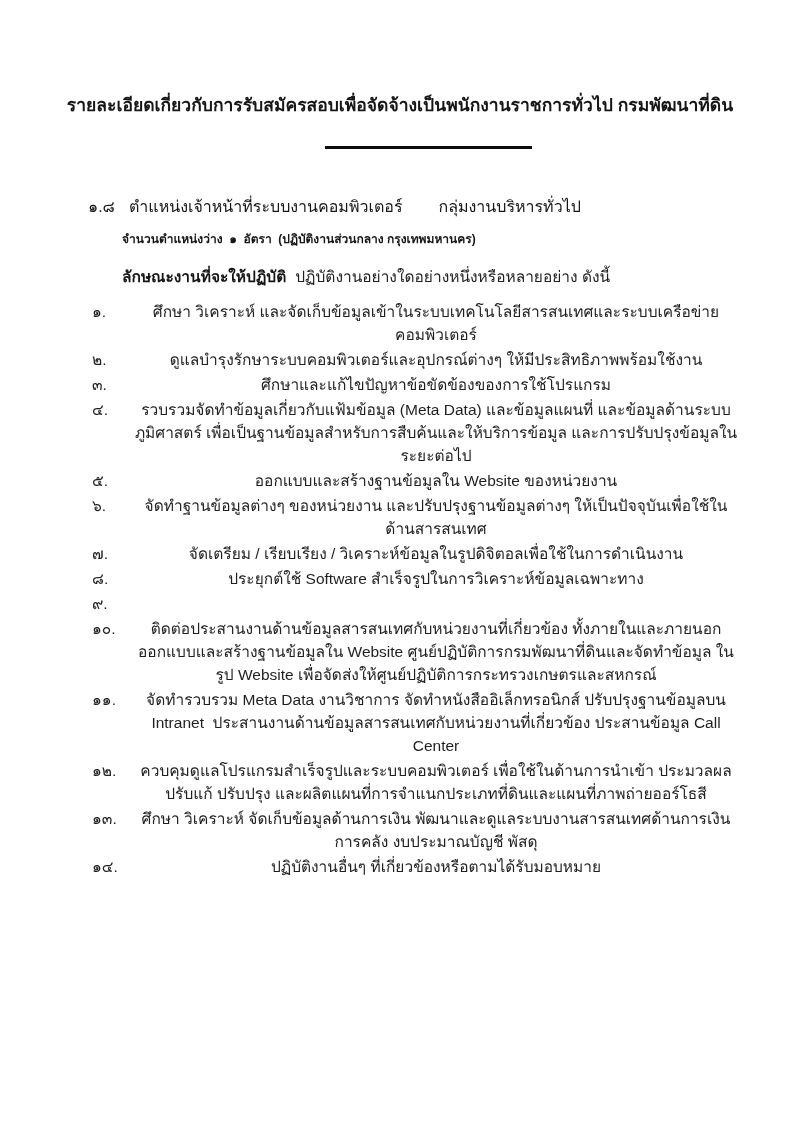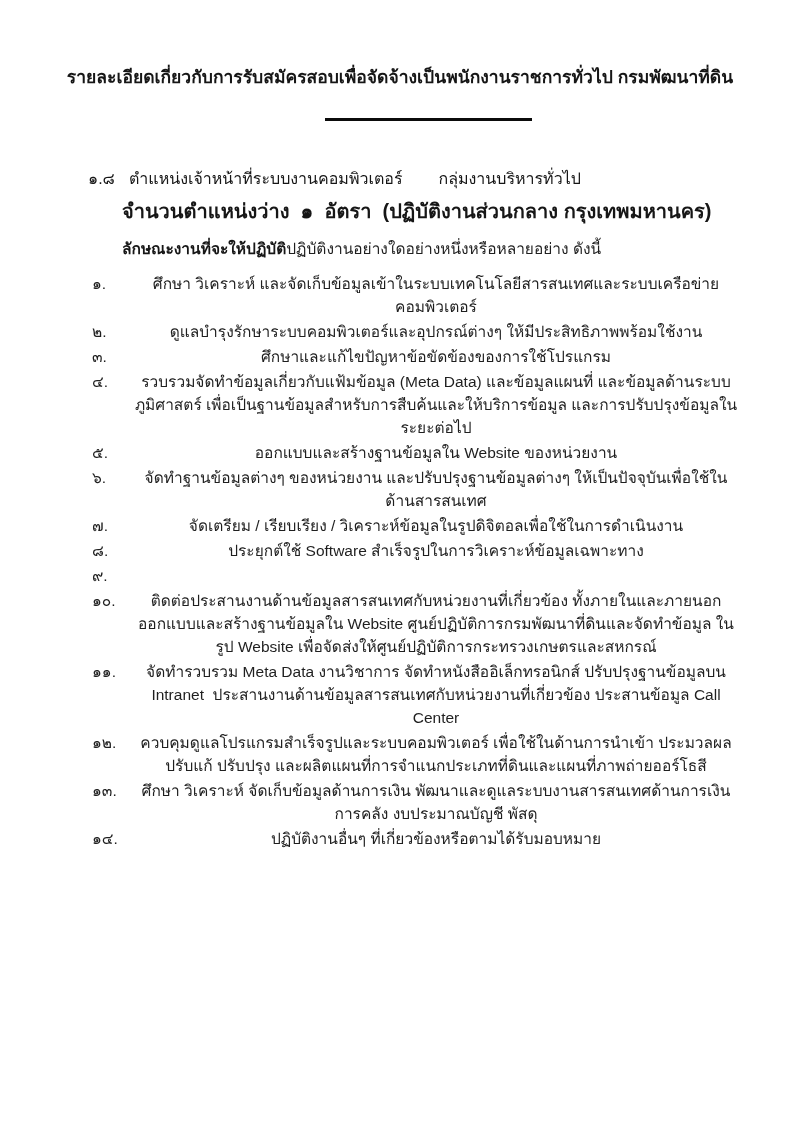--- a/index.html
+++ b/index.html
@@ -15,21 +15,21 @@
     -webkit-font-smoothing: antialiased;
     overflow: hidden;
   }
   .page {
     position: relative;
     width: 800px;
     height: 1132px;
     background: #ffffff;
   }
   .doc-title {
-    padding-top: 60px;
+    padding-top: 88px;
     text-align: center;
     font-weight: 700;
     font-size: 17.5px;
     line-height: 35px;
     color: #161616;
   }
   .rule {
     width: 207px;
     height: 2.5px;
     background: #0b0b0b;
@@ -44,32 +44,33 @@
   }
   .sec-num {
     margin-right: 14px;
   }
   .grp {
     margin-left: 36px;
   }
   .vacancy {
     margin: 8px 0 0 122px;
     font-weight: 700;
-    font-size: 20px;
+    font-size: 12px;
     line-height: 24px;
     color: #161616;
   }
   .duties-lead {
     margin: 14px 0 0 122px;
     font-size: 15.5px;
     line-height: 24px;
   }
   .duties-lead .lead-bold {
     font-weight: 700;
     color: #161616;
+    margin-right: 9px;
   }
   ol.duties {
     list-style: none;
     margin: 11px 0 0 0;
     padding: 0;
   }
   ol.duties li {
     display: flex;
     align-items: flex-start;
     margin-bottom: 2px;

